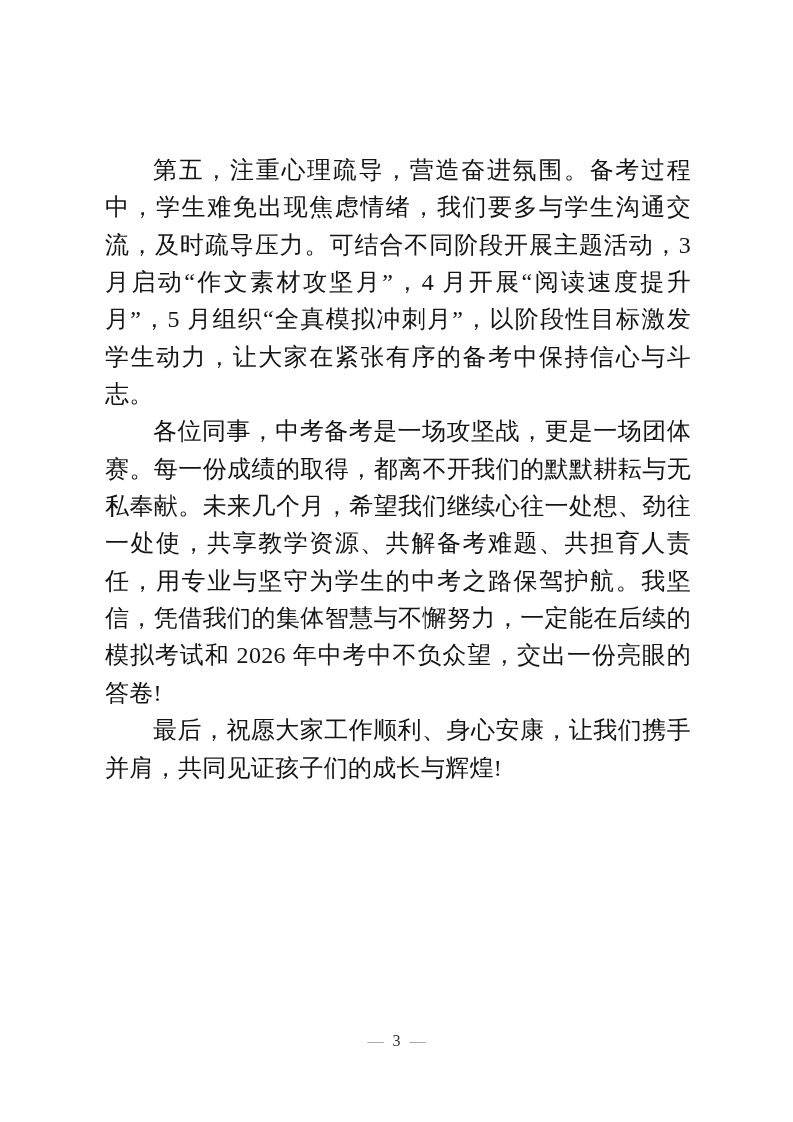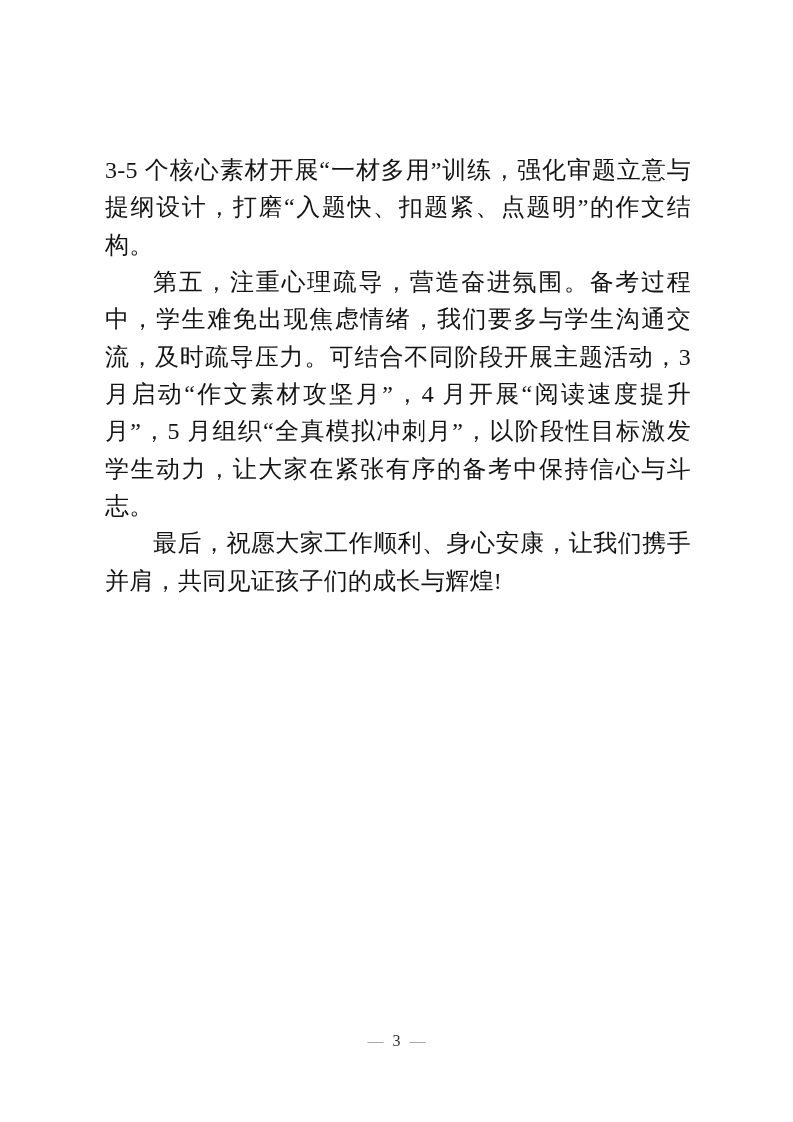--- a/index.html
+++ b/index.html
@@ -50,22 +50,22 @@
     color: #333333;
     margin: 0 9px;
   }
 </style>
 </head>
 <body>
 
 <div class="page">
 
   <div class="text-block" id="document-body">
-      <p class="para">3-5 个核心素材开展“一材多用”训练，强化审题立意与提纲设计，打磨“入题快、扣题紧、点题明”的作文结构。</p>
       <p class="para indent">第五，注重心理疏导，营造奋进氛围。备考过程中，学生难免出现焦虑情绪，我们要多与学生沟通交流，及时疏导压力。可结合不同阶段开展主题活动，3 月启动“作文素材攻坚月”，4 月开展“阅读速度提升月”，5 月组织“全真模拟冲刺月”，以阶段性目标激发学生动力，让大家在紧张有序的备考中保持信心与斗志。</p>
+      <p class="para indent">各位同事，中考备考是一场攻坚战，更是一场团体赛。每一份成绩的取得，都离不开我们的默默耕耘与无私奉献。未来几个月，希望我们继续心往一处想、劲往一处使，共享教学资源、共解备考难题、共担育人责任，用专业与坚守为学生的中考之路保驾护航。我坚信，凭借我们的集体智慧与不懈努力，一定能在后续的模拟考试和 2026 年中考中不负众望，交出一份亮眼的答卷!</p>
       <p class="para indent">最后，祝愿大家工作顺利、身心安康，让我们携手并肩，共同见证孩子们的成长与辉煌!</p>
     </div>
 
   <div class="footer">
     <span class="dash">—</span><span class="pagenum">3</span><span class="dash">—</span>
   </div>
 
 </div>
 
 </body></html>

